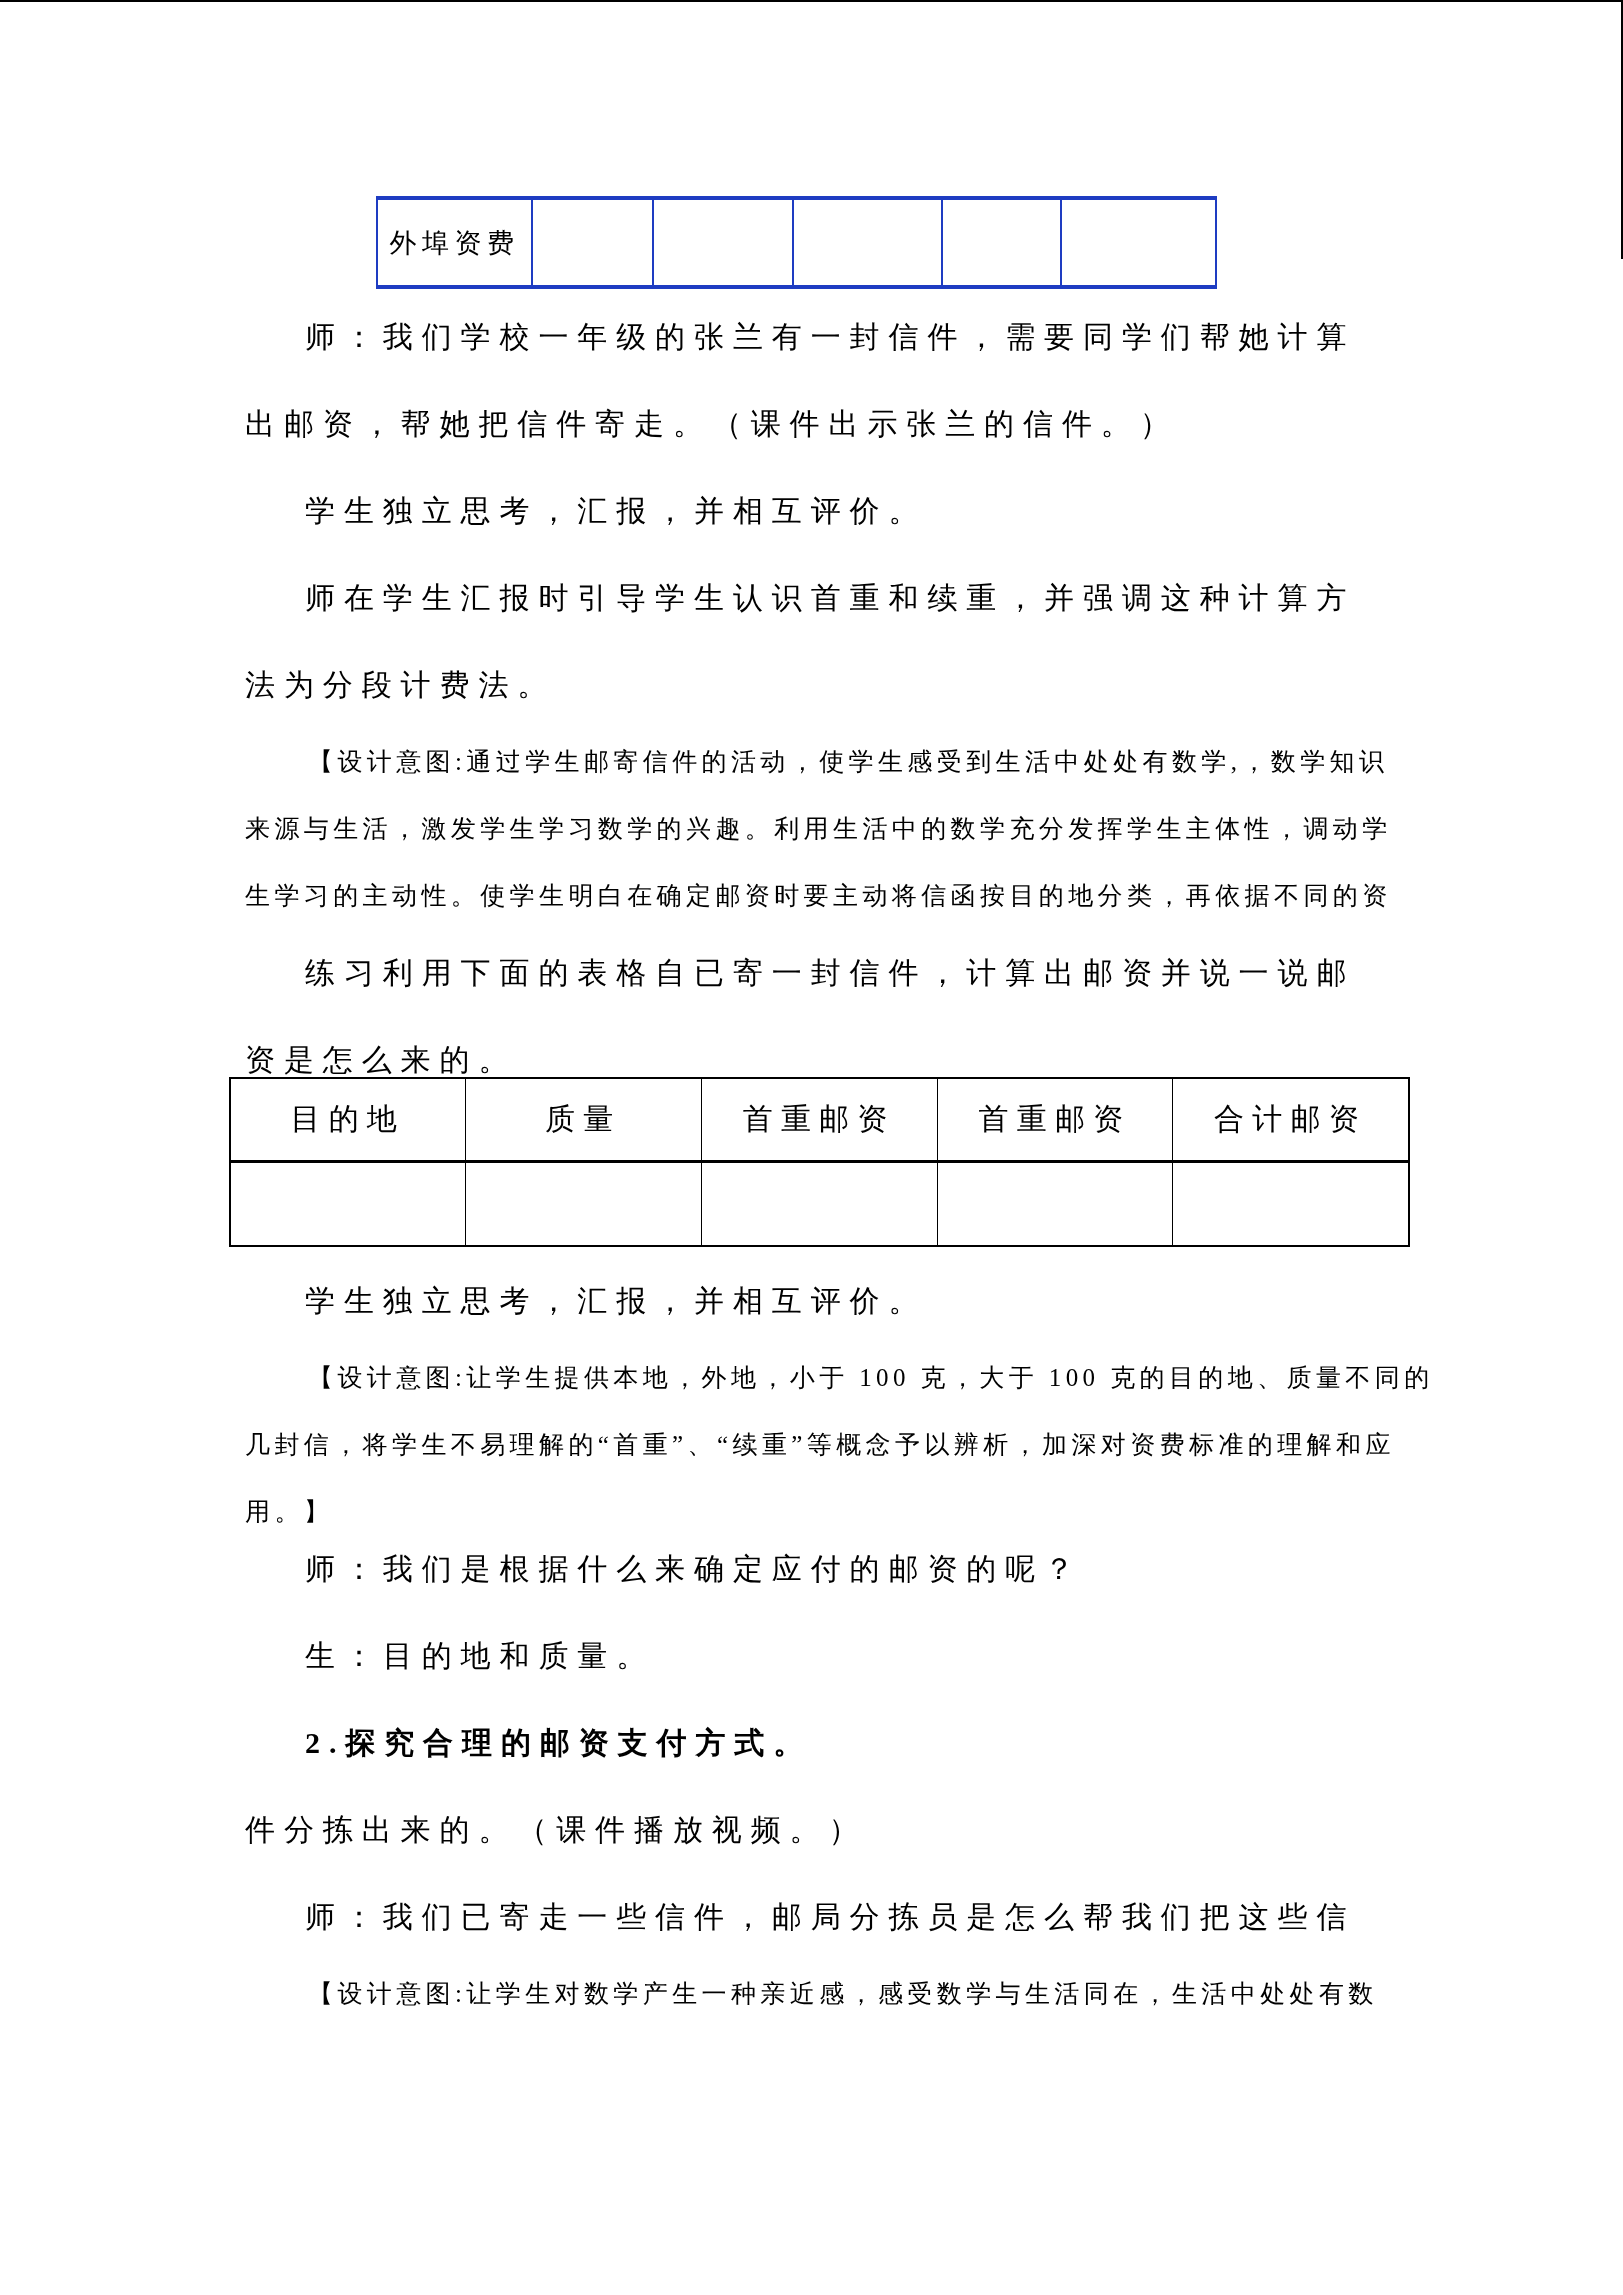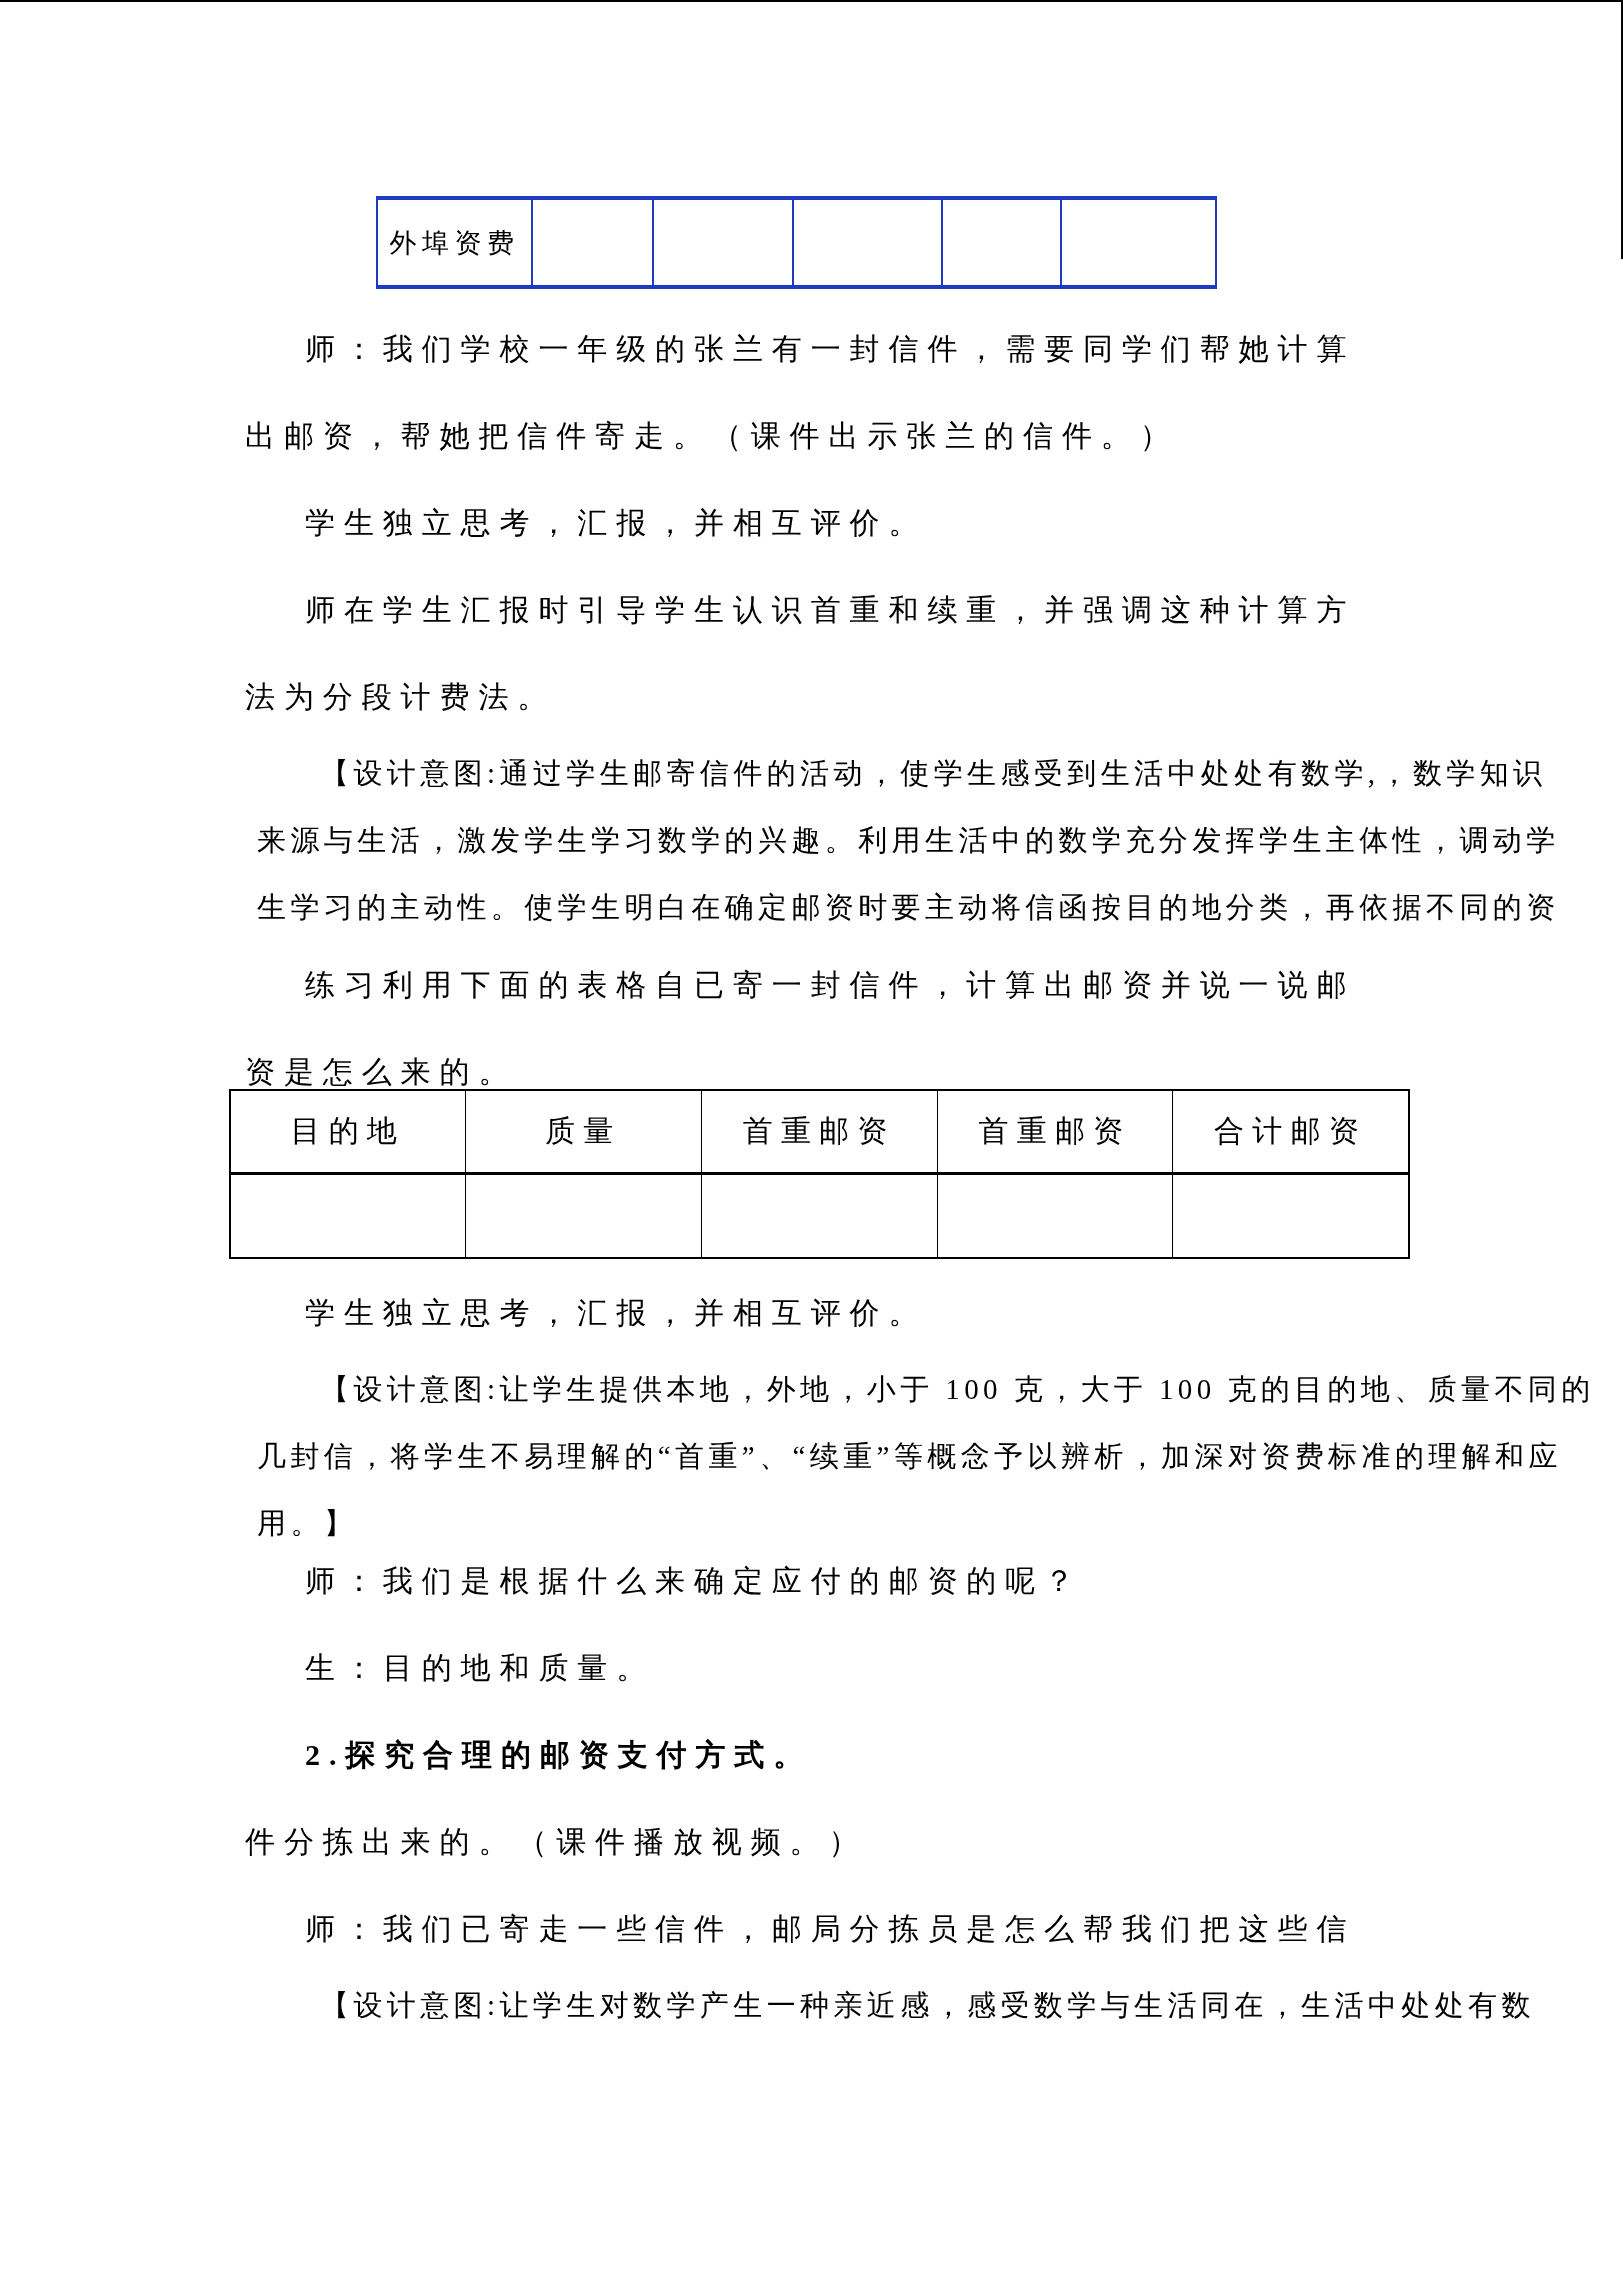--- a/index.html
+++ b/index.html
@@ -9,39 +9,39 @@
     background:#fff;
     overflow:hidden;
     font-family:"Liberation Serif","DejaVu Serif",serif;
     color:var(--text,#000);
   }
   .edge-top{position:absolute;left:0;top:0;width:1623px;height:2px;background:var(--edge-line,#000);}
   .edge-right{position:absolute;right:0;top:0;width:2px;height:259px;background:var(--edge-line,#000);}
   .content{position:absolute;left:0;top:0;width:1623px;box-sizing:border-box;padding:0 246px 0 245px;}
 
   
-  table.t1{border-collapse:collapse;margin:196px 0 16px 131px;
+  table.t1{border-collapse:collapse;margin:196px 0 4px 131px;
     border-top:4.1px solid var(--table1-border,#1e3cc2);
     border-bottom:4.1px solid var(--table1-border,#1e3cc2);}
   table.t1 td{border:2.7px solid var(--table1-border,#1e3cc2);height:83px;
     text-align:center;vertical-align:middle;font-size:27px;letter-spacing:5.5px;}
 
   
   table.t2{border-collapse:collapse;table-layout:fixed;width:1181px;
     margin:-26px 0 10.2px -16.4px;border:2.7px solid var(--table2-border,#000);}
   table.t2 th,table.t2 td{border:1.4px solid var(--table2-border,#000);vertical-align:middle;}
   table.t2 thead th{height:79px;border-bottom:3.4px solid var(--table2-border,#000);
     font-weight:400;font-size:30px;letter-spacing:8.2px;text-align:center;}
   table.t2 tbody td{height:80px;}
 
   
   .para{margin:0;}
   .para.pull-up{margin-top:-20.5px;}
   .body-line{font-size:30px;line-height:87px;letter-spacing:8.9px;white-space:nowrap;}
-  .note-line{font-size:29px;line-height:67px;letter-spacing:4.4px;white-space:nowrap;margin-left:12px;}
+  .note-line{font-size:25px;line-height:67px;letter-spacing:4.4px;white-space:nowrap;}
   .body-line.fl{text-indent:60px;font-family:Liberation Serif, serif;}
   .note-line.fl{text-indent:63px;}
   .bold .body-line{font-weight:bold;}
 </style>
 </head>
 <body>
 
 <div class="page">
   <div class="edge-top"></div>
   <div class="edge-right"></div>

